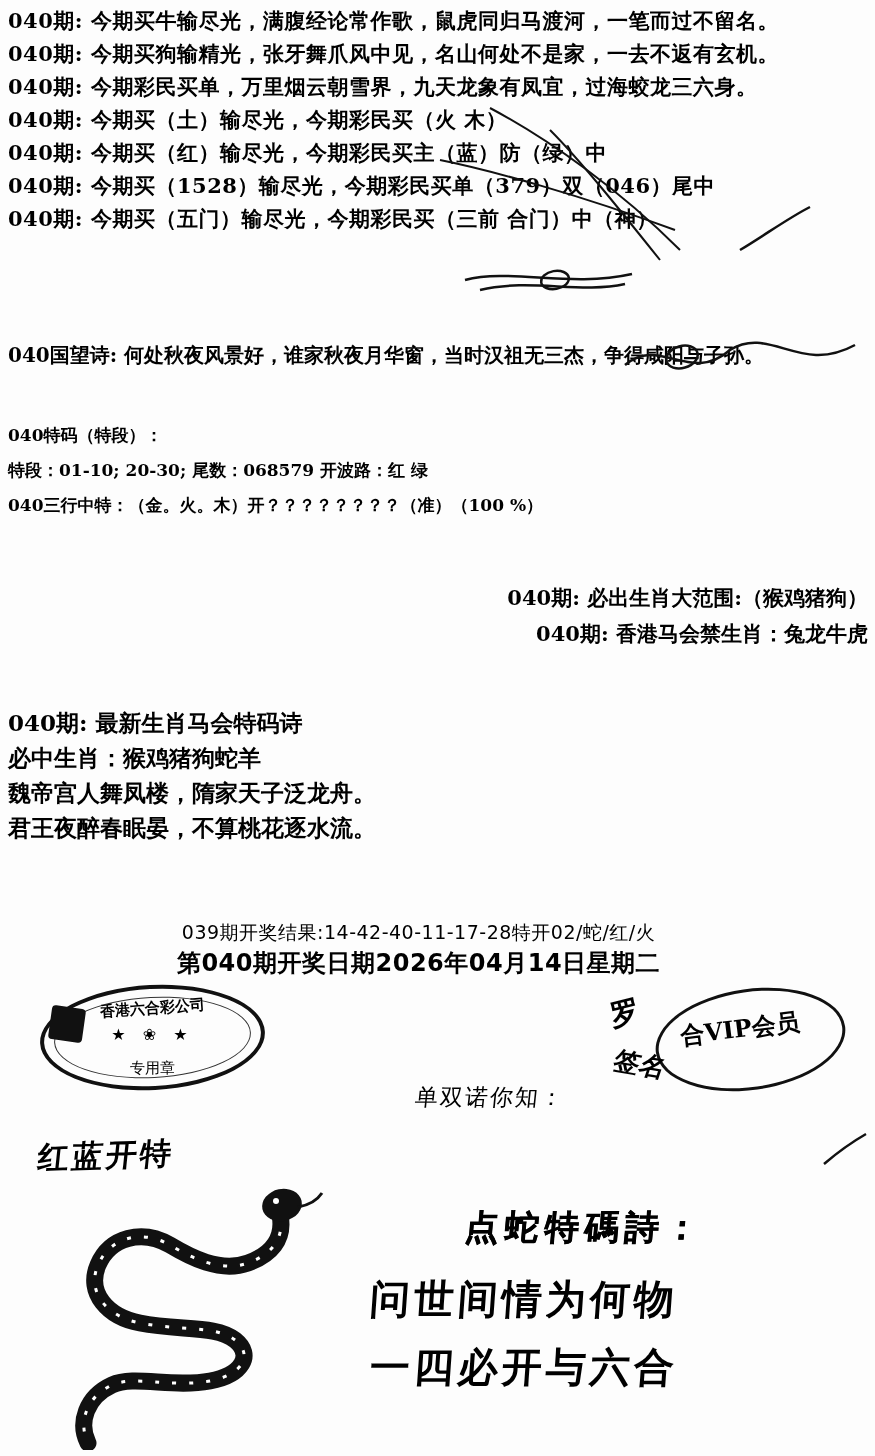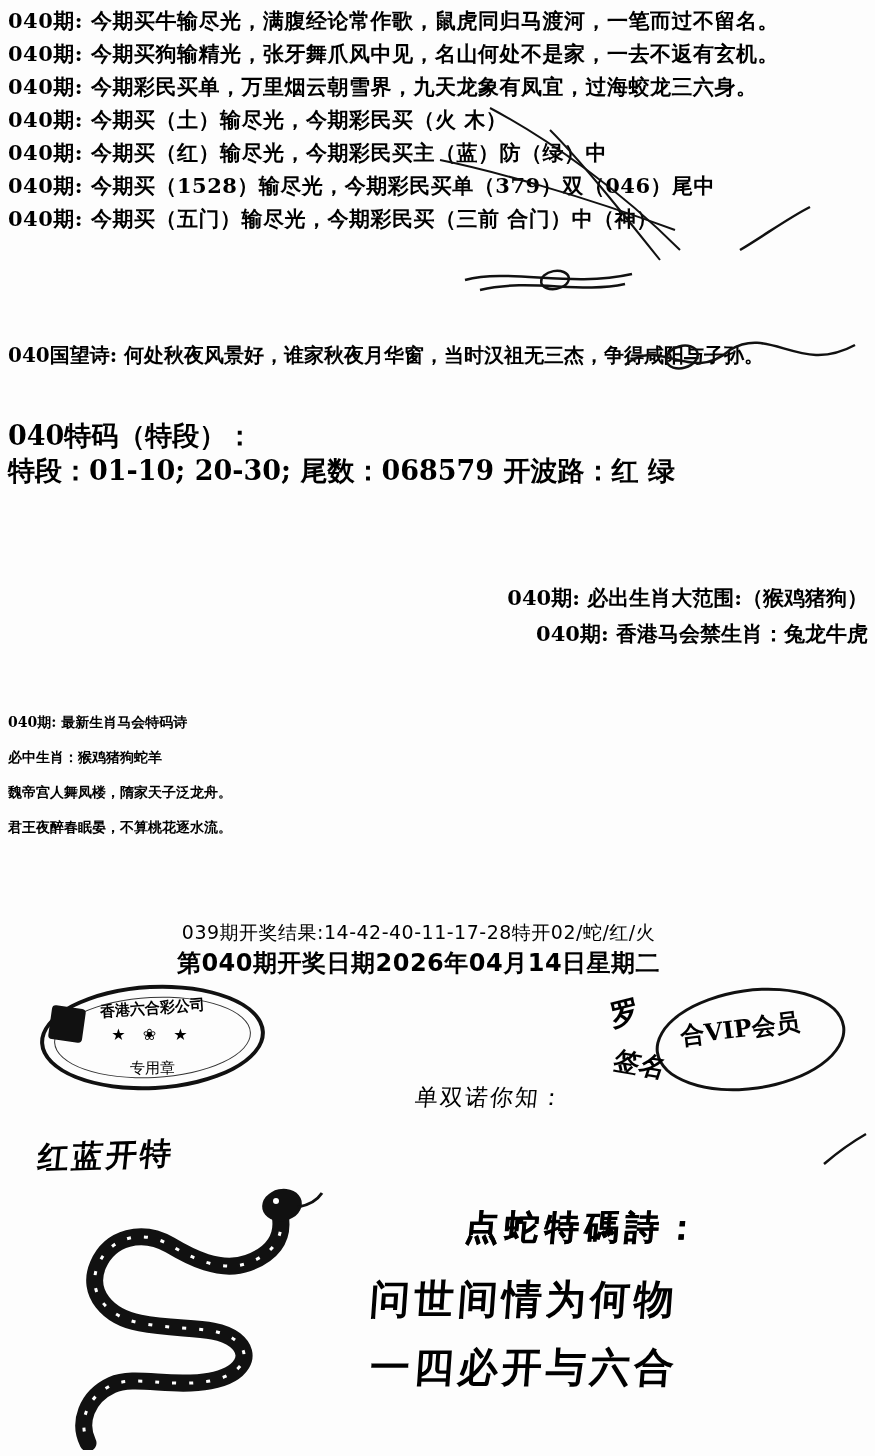--- a/index.html
+++ b/index.html
@@ -57,21 +57,21 @@
   
   .special {
     position: absolute;
     top: 418px;
     left: 8px;
     width: 860px;
     font-family: "DejaVu Serif", "Liberation Serif", serif;
     font-weight: 600;
   }
   .special .srow {
-    font-size: 27px;
+    font-size: 17px;
     line-height: 35px;
     white-space: nowrap;
   }
 
   
   .zodiac {
     position: absolute;
     top: 580px;
     left: 8px;
     width: 860px;
@@ -88,21 +88,21 @@
   
   .verse {
     position: absolute;
     top: 705px;
     left: 8px;
     width: 860px;
     font-family: "DejaVu Serif", "Liberation Serif", serif;
     font-weight: 600;
   }
   .verse .vrow {
-    font-size: 14px;
+    font-size: 23px;
     line-height: 35px;
     white-space: nowrap;
   }
 
   
   .results {
     position: absolute;
     top: 918px;
     left: 0;
     width: 837px;
@@ -328,20 +328,21 @@
   </div>
 
   <div class="poem">
     <span class="idx">040国望诗:</span>
     <span>何处秋夜风景好，谁家秋夜月华窗，当时汉祖无三杰，争得咸阳与子孙。</span>
   </div>
 
   <div class="special">
     <div class="srow">040特码（特段）：</div>
     <div class="srow">特段：01-10; 20-30; 尾数：068579 开波路：红 绿</div>
+    <div class="srow">040三行中特：（金。火。木）开？？？？？？？？（准）（100 %）</div>
   </div>
 
   <div class="zodiac">
     <div class="zrow">040期: 必出生肖大范围:（猴鸡猪狗）</div>
     <div class="zrow">040期: 香港马会禁生肖：兔龙牛虎</div>
   </div>
 
   <div class="verse">
     <div class="vrow">040期: 最新生肖马会特码诗</div>
     <div class="vrow">必中生肖：猴鸡猪狗蛇羊</div>

